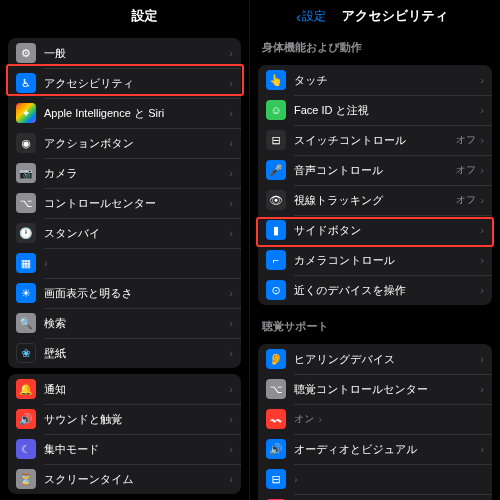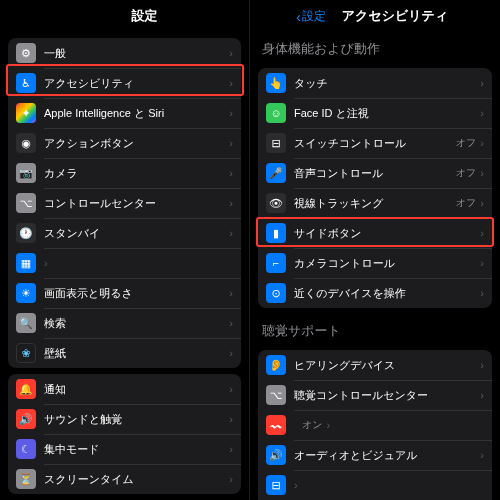--- a/index.html
+++ b/index.html
@@ -4,27 +4,27 @@
 <style>
 *{margin:0;padding:0;box-sizing:border-box;font-family:-apple-system,"Hiragino Sans",sans-serif;}
 body{background:#000;width:500px;height:500px;display:flex;overflow:hidden;}
 .panel{width:250px;height:500px;background:#000;overflow-y:auto;position:relative;}
 .panel::-webkit-scrollbar{display:none;}
 .panel.left{border-right:1px solid #1a1a1a;}
 .header{height:32px;display:flex;align-items:center;justify-content:center;position:relative;margin-left:40px;}
 .header-title{color:#fff;font-size:13px;font-weight:600;}
 .back{position:absolute;left:6px;display:flex;align-items:center;color:#0a84ff;font-size:12px;}
 .back-chev{font-size:15px;margin-right:1px;}
-.section-label{color:#8e8e93;font-size:13px;padding:8px 12px 4px;}
+.section-label{color:#8e8e93;font-size:11px;padding:8px 12px 4px;font-weight:bold;}
 .group{margin:6px 8px;background:#1c1c1e;border-radius:8px;overflow:hidden;}
 .row{display:flex;align-items:center;padding:5px 8px;min-height:30px;position:relative;cursor:pointer;}
 .row:not(:last-child)::after{content:"";position:absolute;left:36px;right:0;bottom:0;height:0.5px;background:#333;}
 .icon{width:20px;height:20px;border-radius:4px;margin-right:8px;display:flex;align-items:center;justify-content:center;flex-shrink:0;font-size:11px;}
 .label{color:#fff;font-size:11px;flex:1;white-space:nowrap;overflow:hidden;text-overflow:ellipsis;}
-.detail{color:#8e8e93;font-size:10px;margin-right:4px;margin-left:8px;}
+.detail{color:#8e8e93;font-size:10px;margin-right:4px;}
 .chev{color:#5a5a5e;font-size:11px;}
 .highlight{position:absolute;border:2px solid #ff3b30;border-radius:3px;pointer-events:none;z-index:10;}
 .hl1{left:6px;top:64px;width:238px;height:32px;}
 .hl2{left:256px;top:217px;width:238px;height:30px;}
 
 .ic-gray{background:#8e8e93;color:#fff;}
 .ic-blue{background:#007aff;color:#fff;}
 .ic-rainbow{background:linear-gradient(135deg,#ff2d55,#ff9500,#ffcc00,#34c759,#007aff,#af52de);color:#fff;}
 .ic-dark{background:#2c2c2e;color:#fff;}
 .ic-teal{background:#1c1c1e;border:1px solid #333;color:#5ac8fa;}

